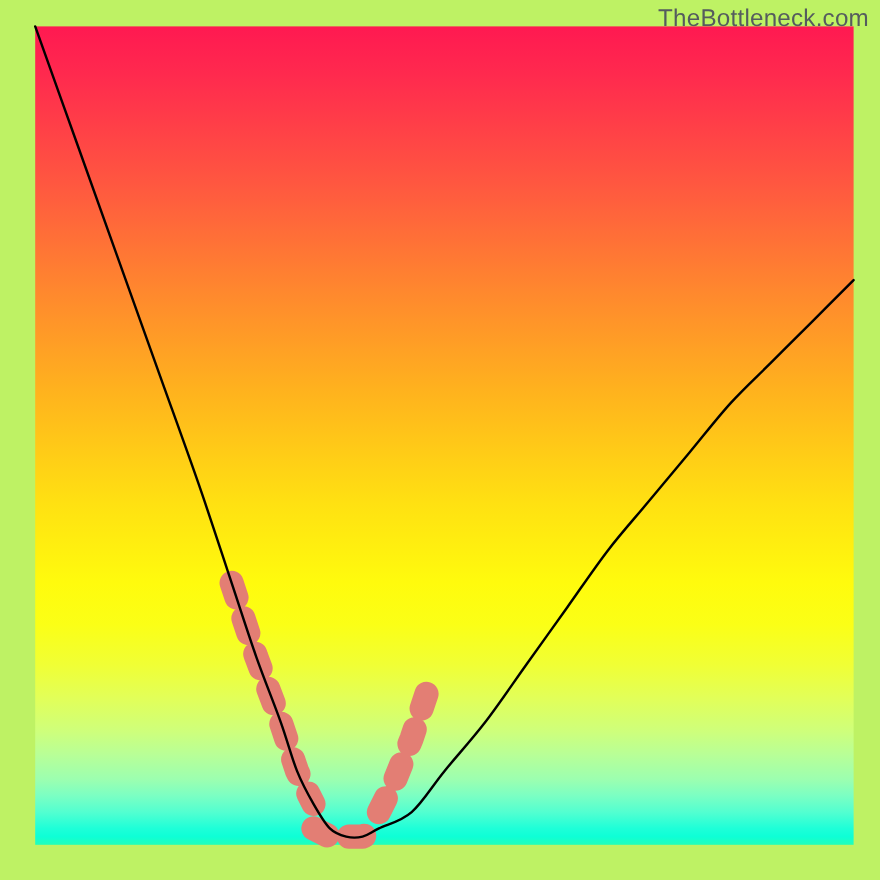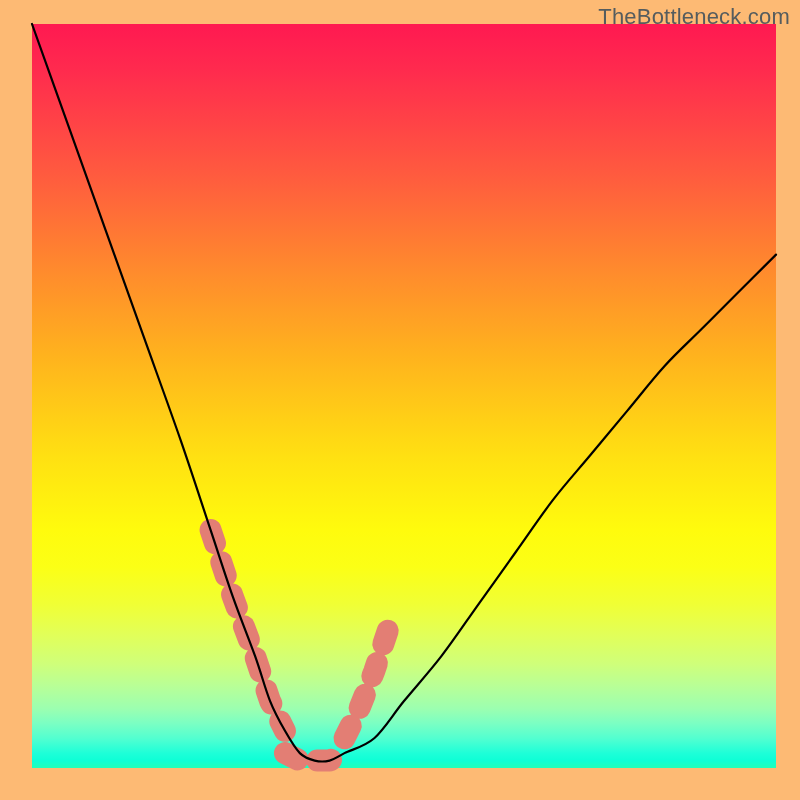--- a/index.html
+++ b/index.html
@@ -10,21 +10,21 @@
     overflow: hidden;
     background: #000;
     font-family: Arial, Helvetica, sans-serif;
   }
   .frame {
     position: absolute;
     left: 0;
     top: 0;
     width: 800px;
     height: 800px;
-    background: #fdba74;
+    background: #bef264;
   }
   .plot {
     position: absolute;
     left: 32px;
     top: 24px;
     width: 744px;
     height: 744px;
     
     background: linear-gradient(
       to bottom,

